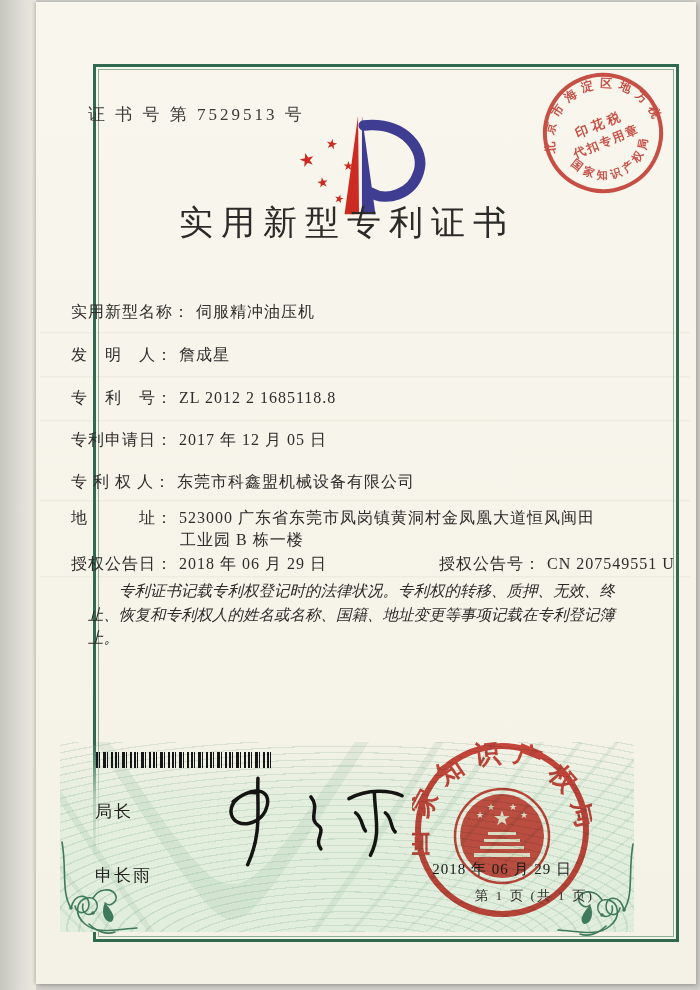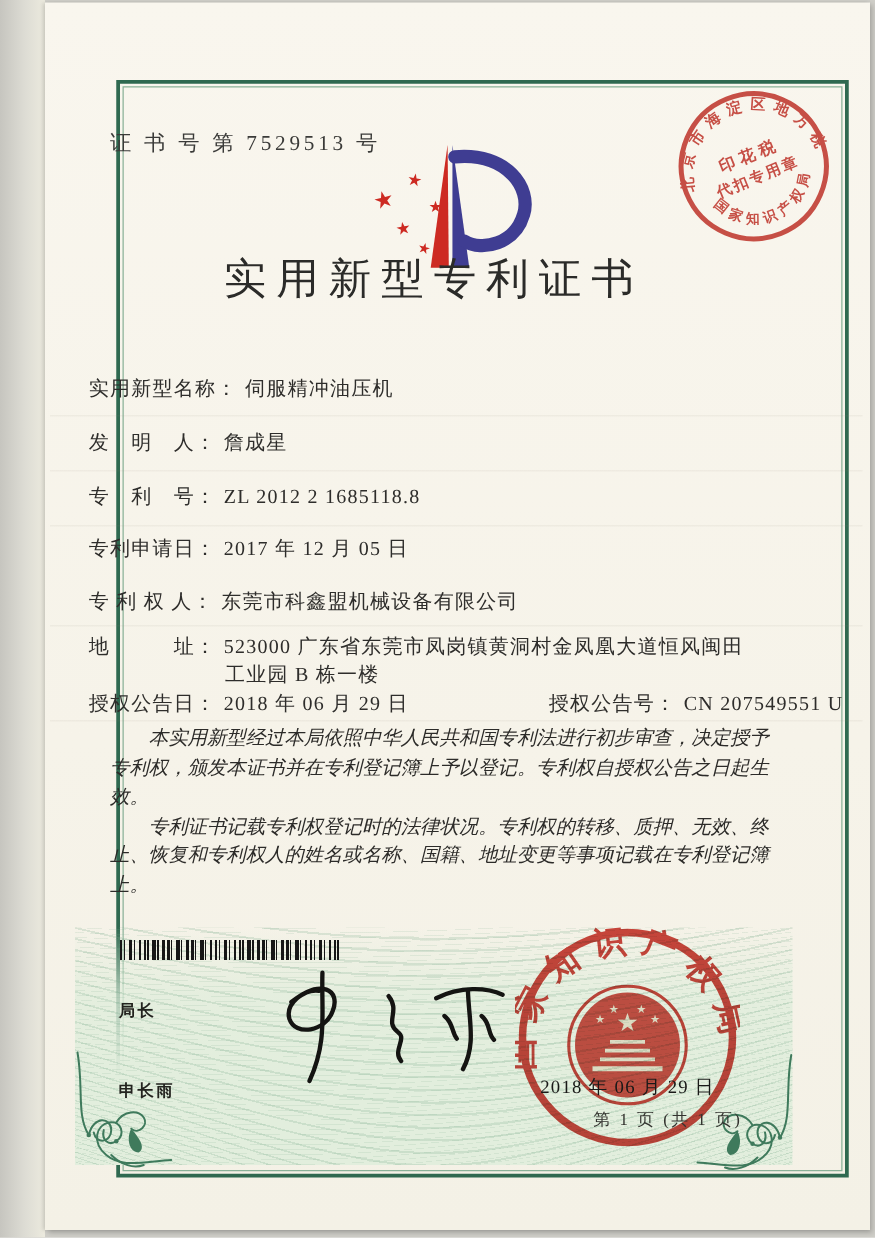--- a/index.html
+++ b/index.html
@@ -50,21 +50,21 @@
 
   .barcode{position:absolute;left:96px;top:752px;width:176px;height:16px;
     background-image:repeating-linear-gradient(90deg,
       #161616 0 2px,transparent 2px 3px,
       #161616 3px 4px,transparent 4px 7px,
       #161616 7px 10px,transparent 10px 11px,
       #161616 11px 12px,transparent 12px 15px,
       #161616 15px 17px,transparent 17px 19px);}
 
   .officer{position:absolute;left:95px;font-family:"Liberation Sans","DejaVu Sans",sans-serif;
-    font-weight:700;font-size:13px;color:#23231f;letter-spacing:2px;text-align:center;}
+    font-weight:400;font-size:17px;color:#23231f;letter-spacing:2px;text-align:center;}
   .officer.t1{top:800px;} .officer.t2{top:864px;}
   .signature{position:absolute;left:205px;top:768px;width:205px;height:98px;transform:rotate(-2deg);}
 
   .seal{position:absolute;left:412px;top:740px;width:180px;height:180px;
     opacity:.9;mix-blend-mode:multiply;}
   .seal-date{position:absolute;left:412px;width:180px;top:860px;text-align:center;
     font-size:15px;letter-spacing:1px;color:#191918;z-index:5;}
 
   .footer{position:absolute;left:100px;width:494px;top:887px;text-align:right;
     font-size:13.5px;letter-spacing:2px;color:#33332f;}
@@ -141,21 +141,20 @@
 </div>
 <div class="addr2">工业园 B 栋一楼</div>
 <div class="field" style="top:552px">
   <span class="lbl">授权公告日：</span><span class="val">2018 年 06 月 29 日</span>
   <span class="grant-right">
     <span class="lbl">授权公告号：</span><span class="val">CN 207549551 U</span>
   </span>
 </div>
 
 <div class="paras">
-  <p>本实用新型经过本局依照中华人民共和国专利法进行初步审查，决定授予专利权，颁发本证书并在专利登记簿上予以登记。专利权自授权公告之日起生效。</p>
   <p>专利证书记载专利权登记时的法律状况。专利权的转移、质押、无效、终止、恢复和专利权人的姓名或名称、国籍、地址变更等事项记载在专利登记簿上。</p>
 </div>
 
 <div class="band"></div>
 
 <svg class="flourish fl" viewBox="0 0 80 95">
   <g fill="none" stroke="#3f7a5c" stroke-width="1.6" stroke-linecap="round">
     <path d="M3,2 C8,30 2,52 12,68"></path>
     <path d="M12,68 C16,52 30,54 30,64 C30,74 18,76 16,66"></path>
     <path d="M78,88 C52,90 38,94 26,84 C14,74 18,60 28,58 C38,56 42,68 34,73 C28,77 22,72 24,64"></path>

